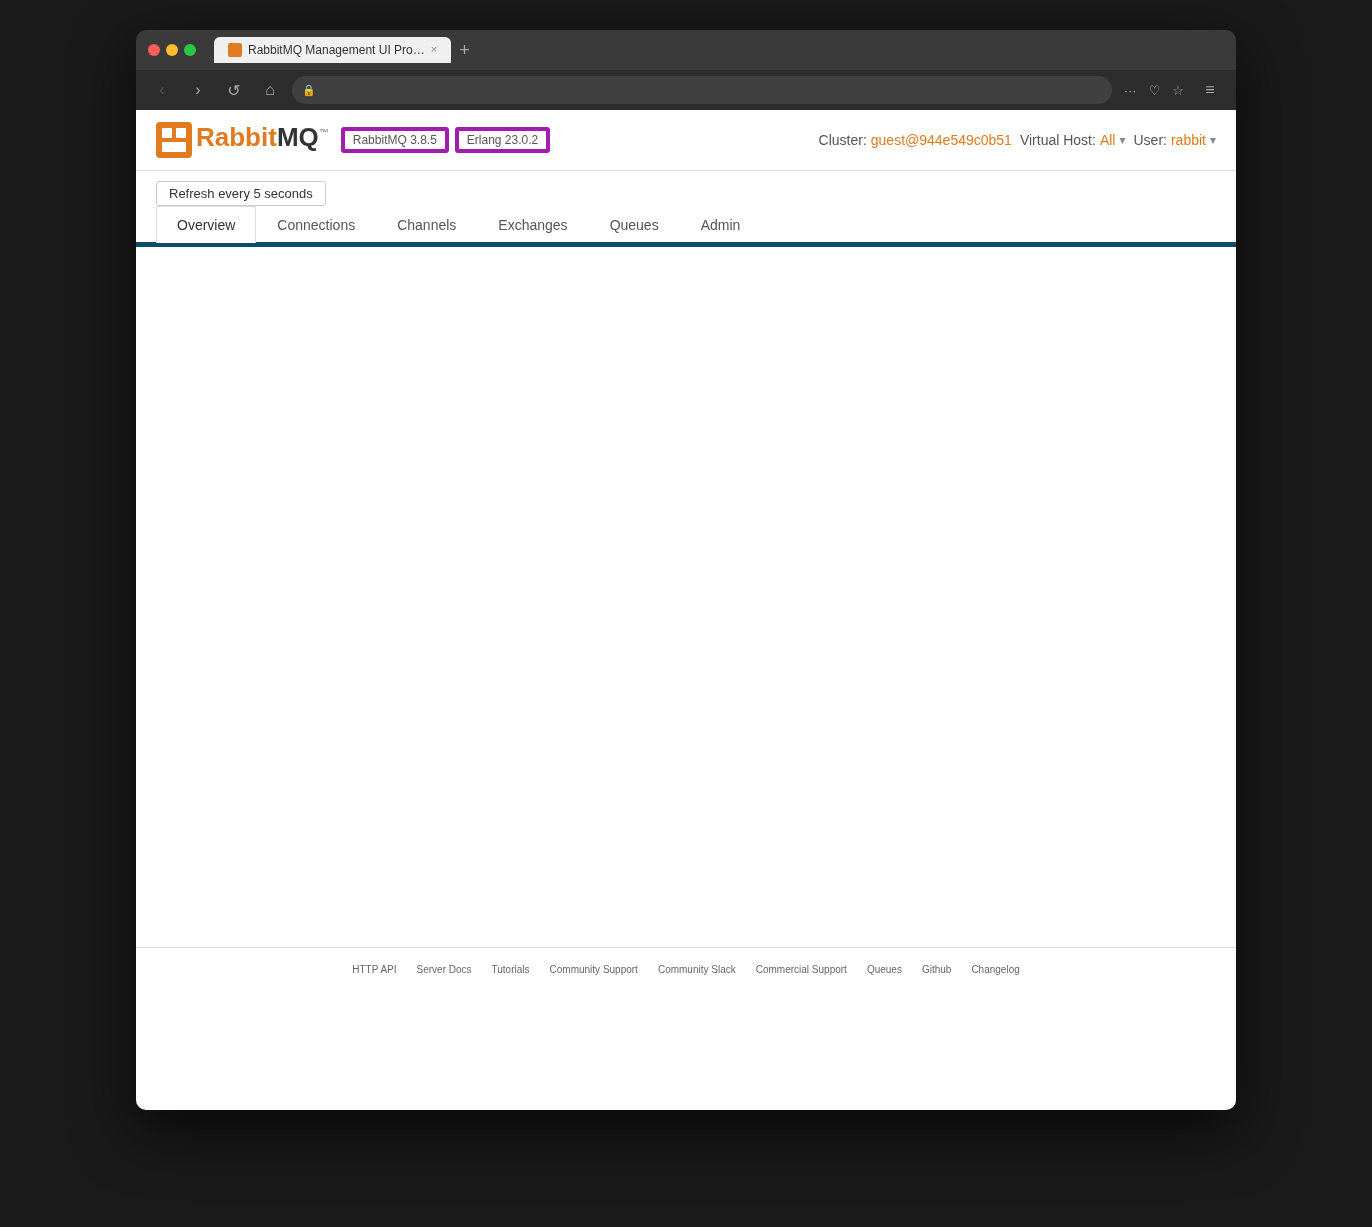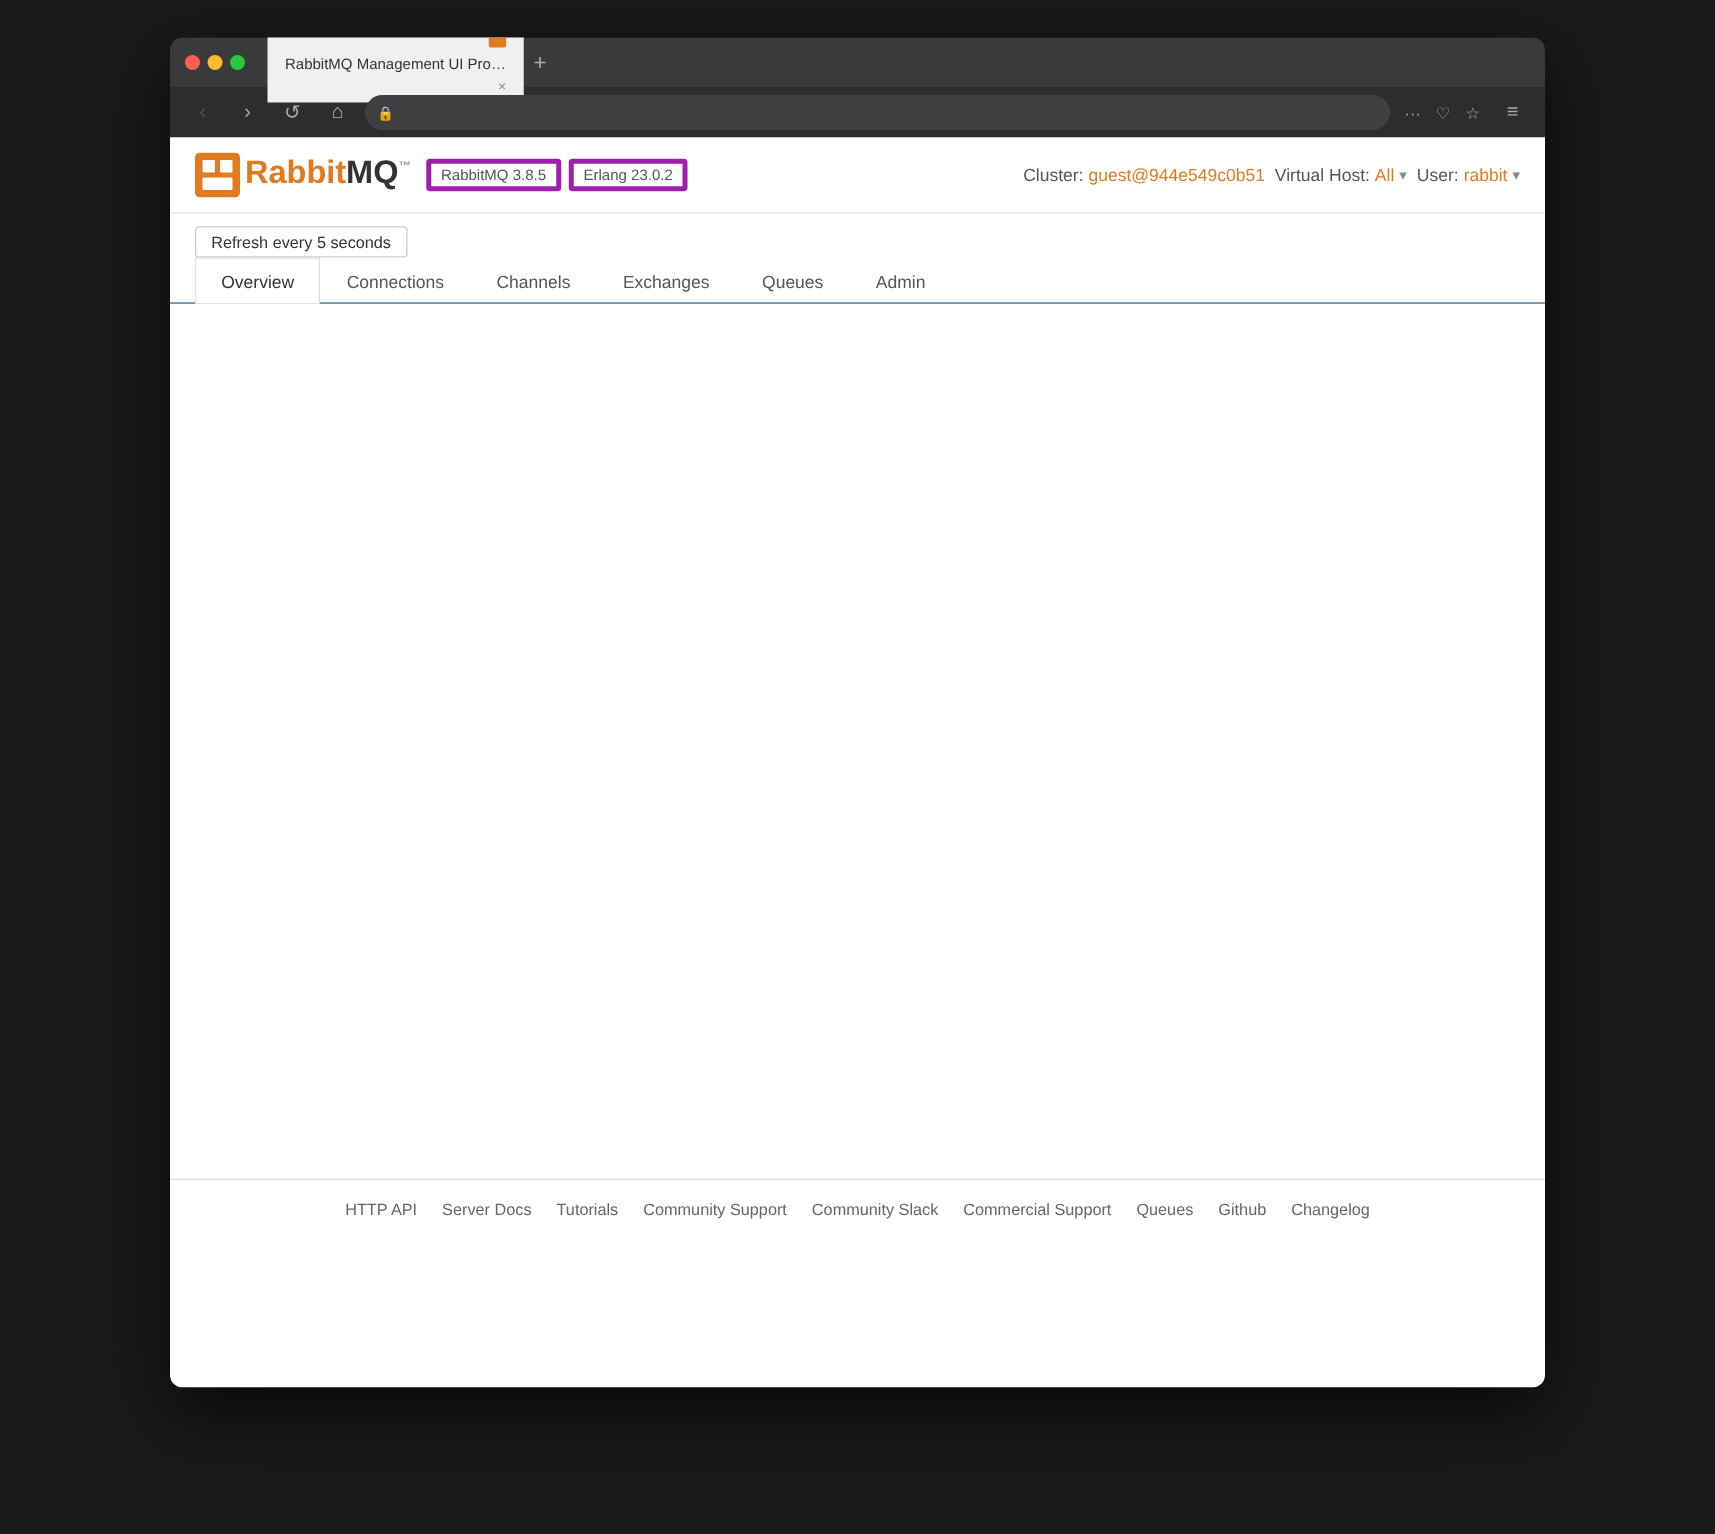--- a/index.html
+++ b/index.html
@@ -52,25 +52,24 @@
       flex: 1;
     }
 
     .browser-tab {
       background: #f0f0f0;
       border-radius: 6px 6px 0 0;
       padding: 6px 14px;
       font-size: 12px;
       color: #333;
       display: flex;
-      align-items: flex-end;
+      align-items: flex-start;
       gap: 6px;
       min-width: 180px;
       max-width: 240px;
-      flex-direction: column;
     }
 
     .tab-favicon {
       width: 14px;
       height: 14px;
       background: #e07b20;
       border-radius: 2px;
       flex-shrink: 0;
     }
 
@@ -265,21 +264,21 @@
       padding: 4px 12px;
       font-size: 13px;
       color: #333;
       cursor: pointer;
     }
 
     
     .nav-tabs {
       background: white;
       padding: 0 20px;
-      border-bottom: 1px solid #0c4a6e;
+      border-bottom: 5px solid #0c4a6e;
       display: flex;
       gap: 0;
     }
 
     .nav-tab {
       padding: 10px 20px;
       font-size: 14px;
       color: #555;
       cursor: pointer;
       border: 1px solid transparent;
@@ -310,21 +309,21 @@
       padding: 16px 20px;
       display: flex;
       gap: 20px;
       justify-content: center;
       flex-wrap: wrap;
     }
 
     .footer-link {
       color: #666;
       text-decoration: none;
-      font-size: 13px;
+      font-size: 10px;
     }
   </style>
 </head>
 <body>
 
 <div class="browser-window">
 
   <div class="browser-titlebar">
     <div class="traffic-lights">
       <div class="traffic-light red"></div>

